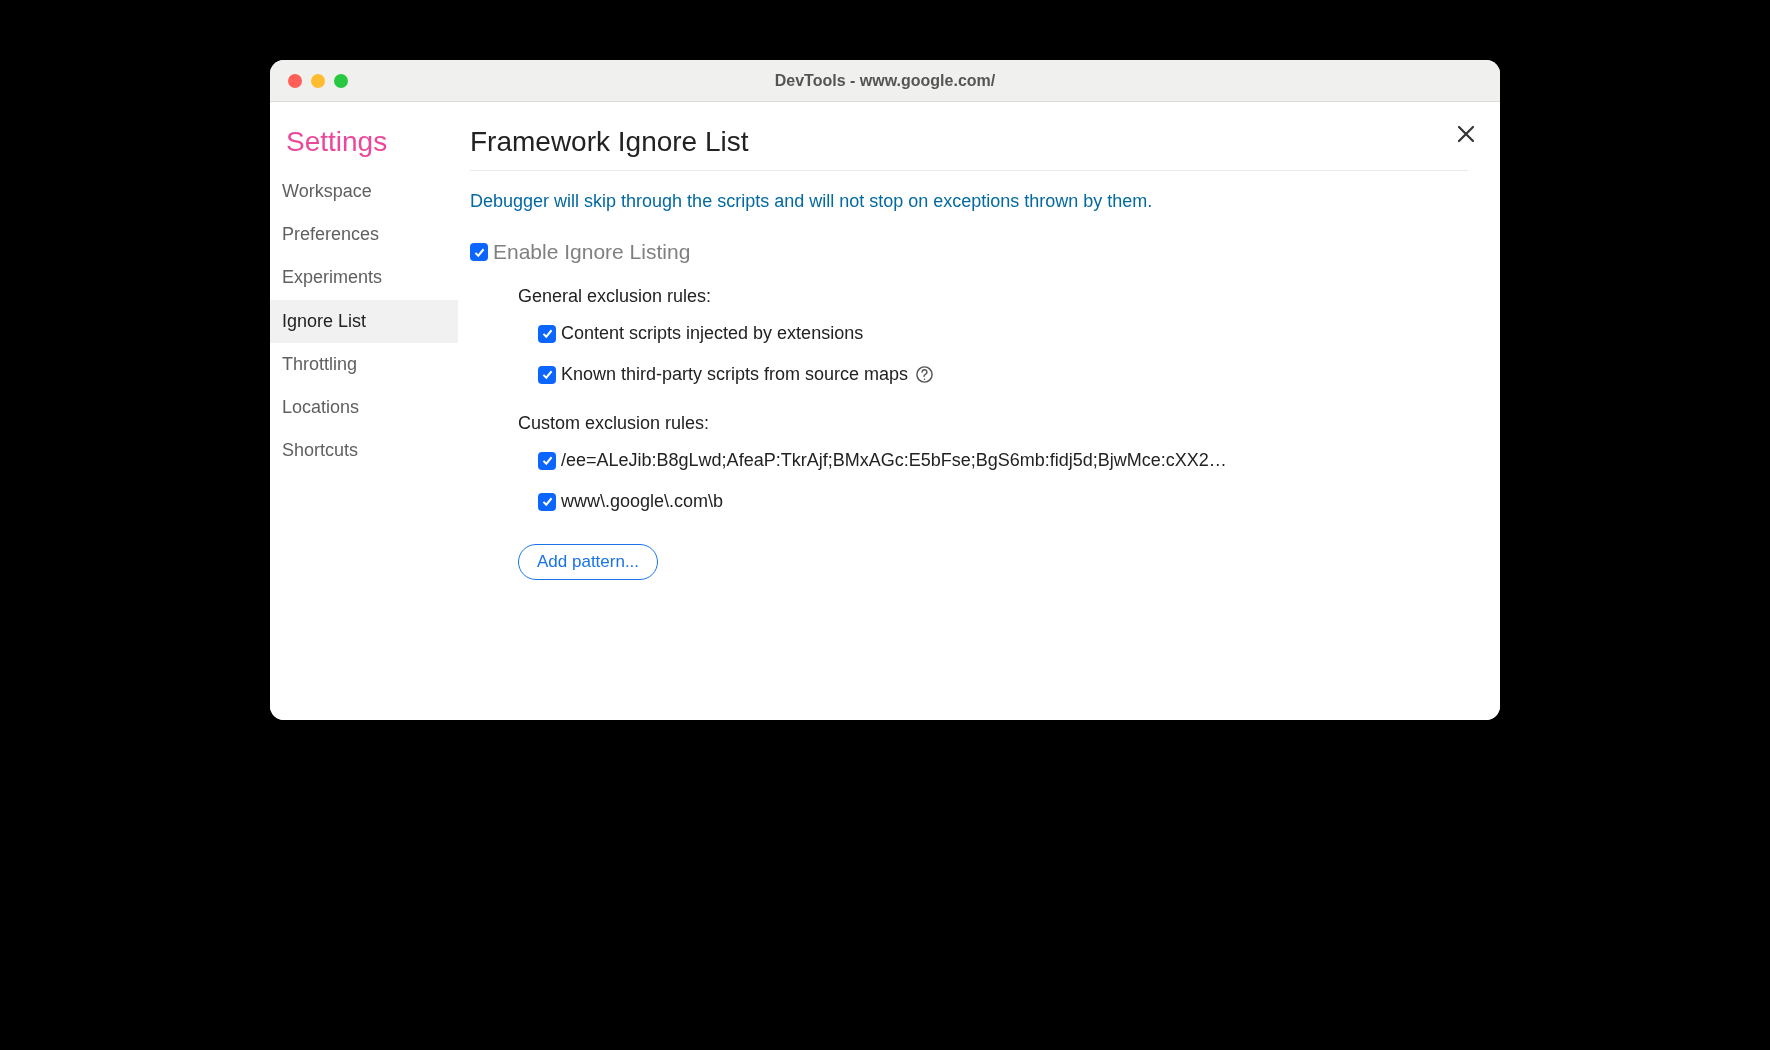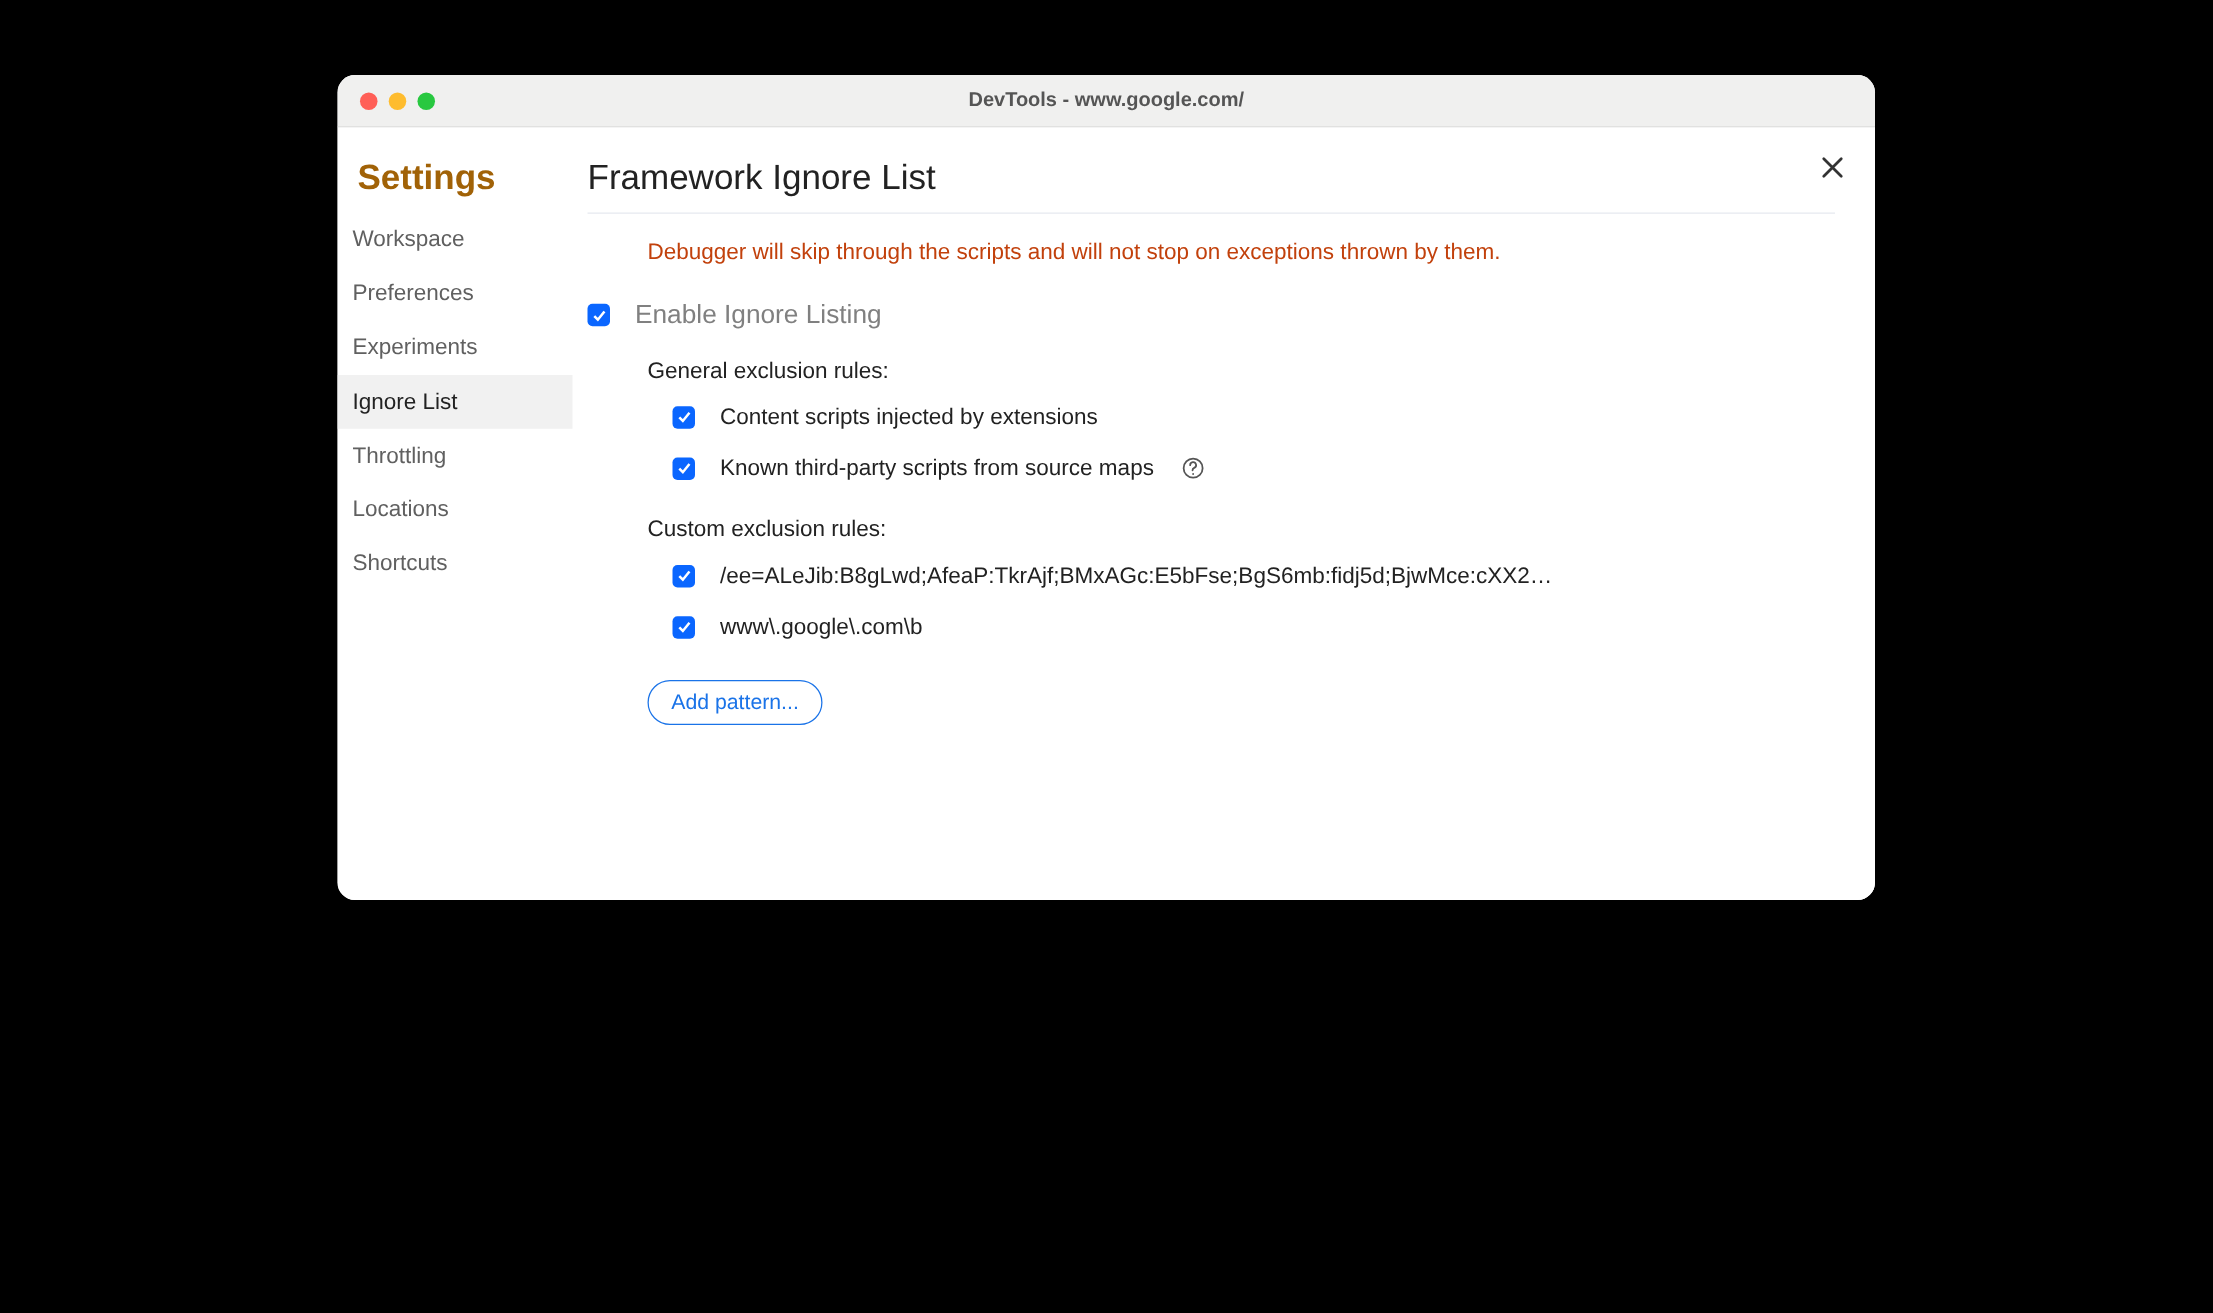--- a/index.html
+++ b/index.html
@@ -76,22 +76,22 @@
     .close-x svg {
       width: 100%;
       height: 100%;
     }
     .sidebar {
       width: 188px;
       padding-top: 24px;
     }
     .sidebar-title {
       font-size: 28px;
-      font-weight: 700;
-      color: #a16207;
+      font-weight: 400;
+      color: #ec4899;
       padding: 0 0 12px 16px;
     }
     .sidebar-item {
       font-size: 18px;
       color: #606060;
       padding: 9px 0 9px 12px;
       cursor: pointer;
       line-height: 1.4;
     }
     .sidebar-item.active {
@@ -104,28 +104,27 @@
     }
     .page-title {
       font-size: 28px;
       font-weight: 400;
       color: #222;
       padding-bottom: 12px;
       border-bottom: 1px solid #e6e9f0;
     }
     .description {
       font-size: 18px;
-      color: #c2410c;
+      color: #0369a1;
       padding: 20px 0 28px 0;
-      margin-left: 48px;
     }
     .checkbox-row {
       display: flex;
       align-items: center;
-      gap: 20px;
+      gap: 5px;
     }
     .checkbox-row.top {
       margin-bottom: 22px;
     }
     .checkbox-row.sub {
       padding-left: 20px;
       margin-bottom: 20px;
     }
     .chk {
       width: 18px;

